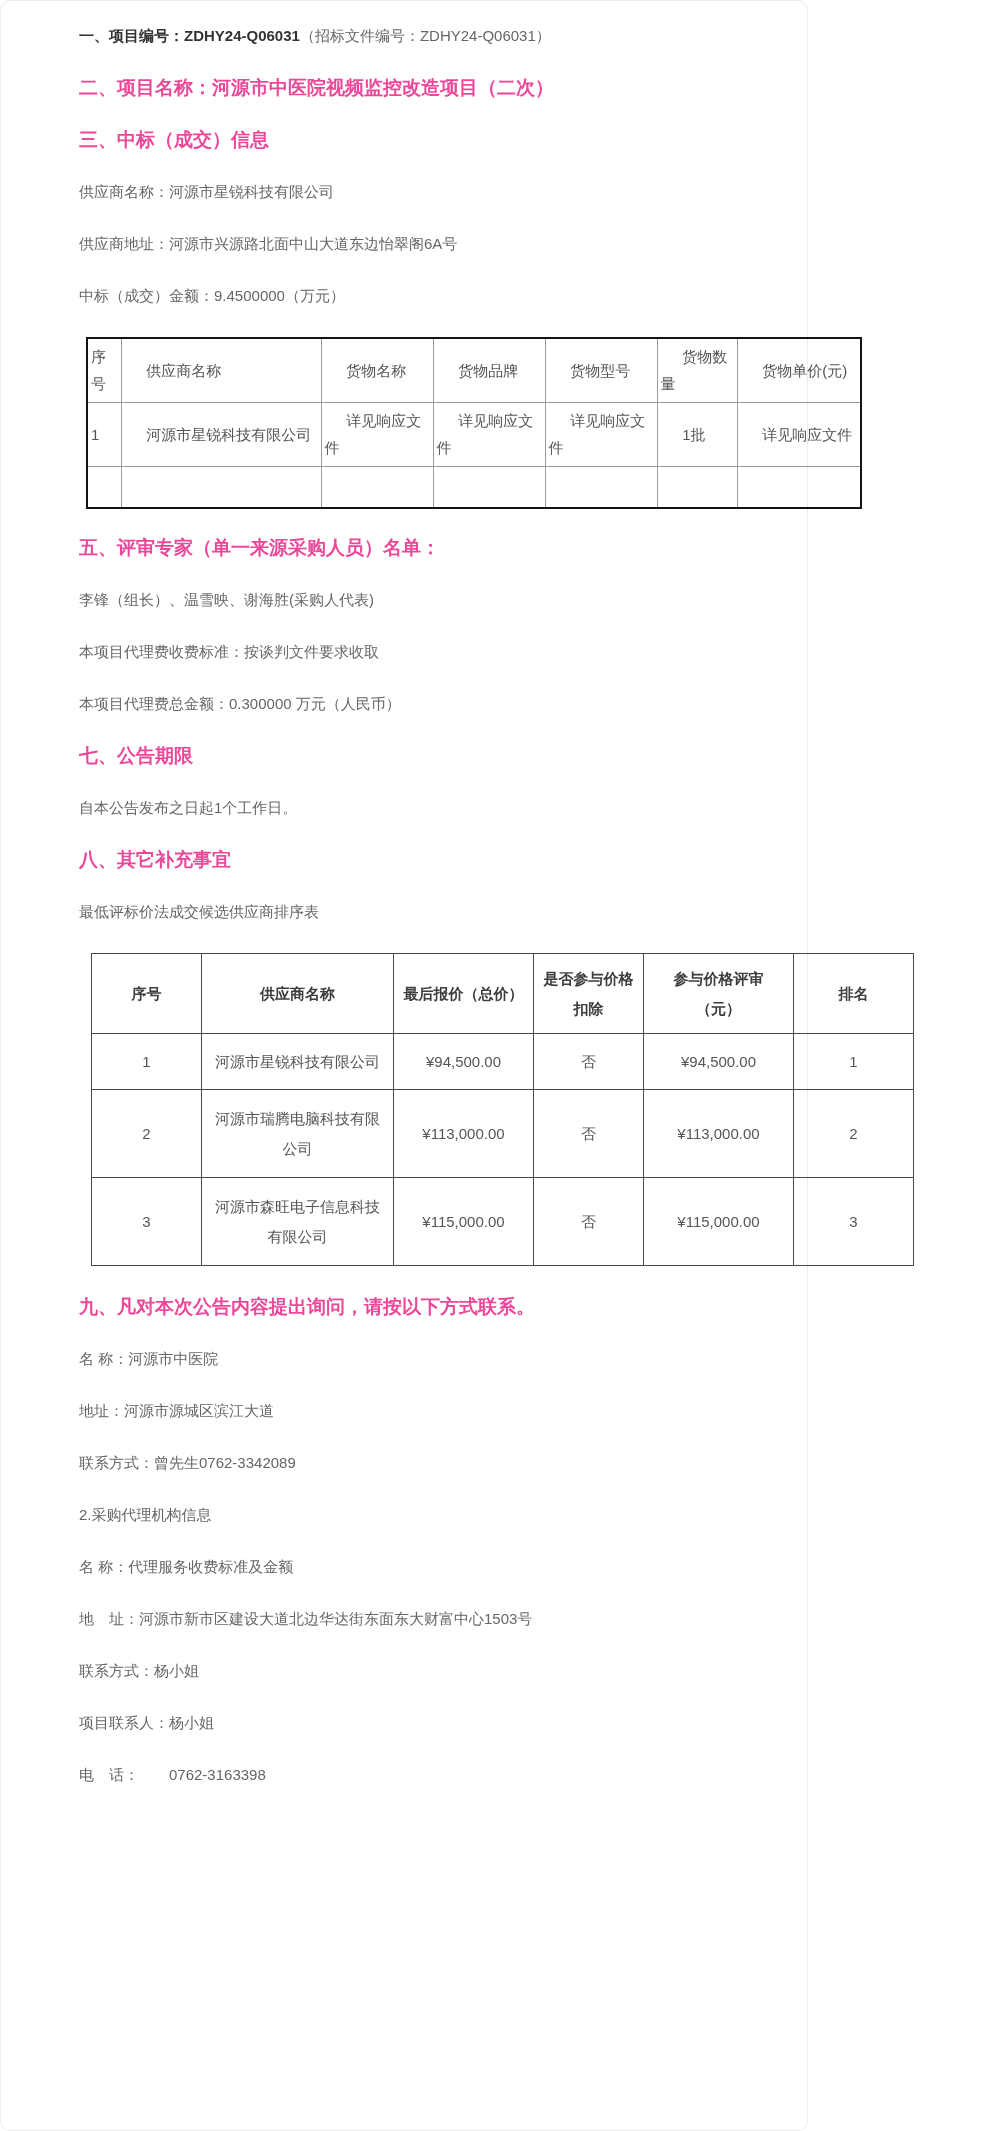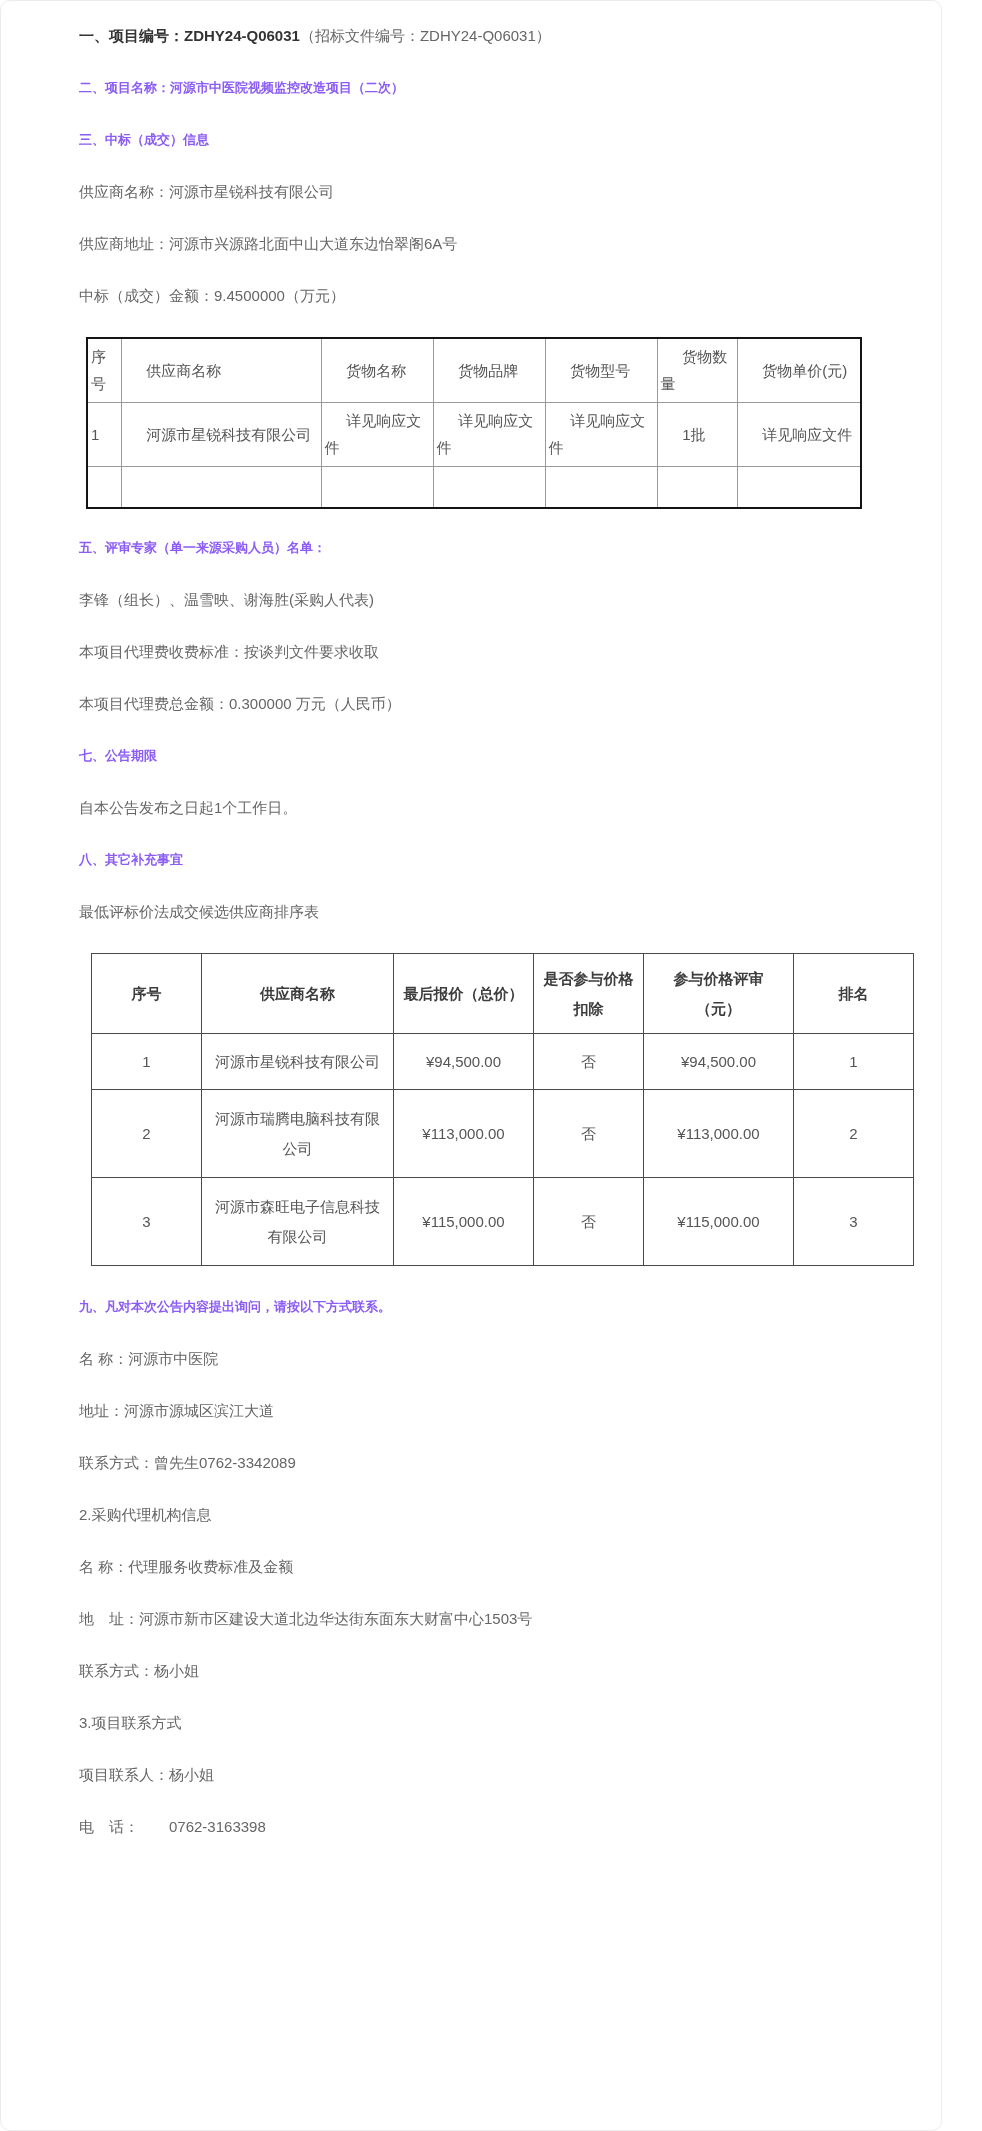--- a/index.html
+++ b/index.html
@@ -1,27 +1,27 @@
 <!DOCTYPE html>
 <html lang="zh"><head>
 <meta charset="utf-8">
 <style>
   * { box-sizing: border-box; }
   html,body { margin:0; padding:0; background:#fff; }
   body { font-family: "Liberation Sans", "DejaVu Sans", sans-serif; }
   .page {
-    width: 942px;
+    width: 808px;
     min-height: 2131px;
     background:#fff;
     border:1px solid #ececec;
     border-radius:10px;
     padding: 24px 70px 60px 78px;
   }
   p { margin: 0 0 31px 0; font-size: 15px; line-height: 21px; color:#666; word-break: break-all; }
-  .heading { font-weight: bold; color:#8b5cf6; font-size: 13px; }
+  .heading { font-weight: bold; color:#ec4899; font-size: 19px; }
   .bold-part { font-weight: bold; color:#333; }
   .normal-part { font-weight: normal; color:#666; }
 
   
   table.t1 {
     table-layout: fixed;
     border-collapse: collapse;
     width: 774px;
     margin: 6px 0 28px 7px;
     border: 2px solid #141414;
@@ -182,17 +182,16 @@
 
   <p>名 称：河源市中医院</p>
   <p>地址：河源市源城区滨江大道</p>
   <p>联系方式：曾先生0762-3342089</p>
 
   <p>2.采购代理机构信息</p>
   <p>名 称：代理服务收费标准及金额</p>
   <p>地　址：河源市新市区建设大道北边华达街东面东大财富中心1503号</p>
   <p>联系方式：杨小姐</p>
 
-  <p>3.项目联系方式</p>
   <p>项目联系人：杨小姐</p>
   <p>电　话：　　0762-3163398</p>
 
 </div>
 
 </body></html>

